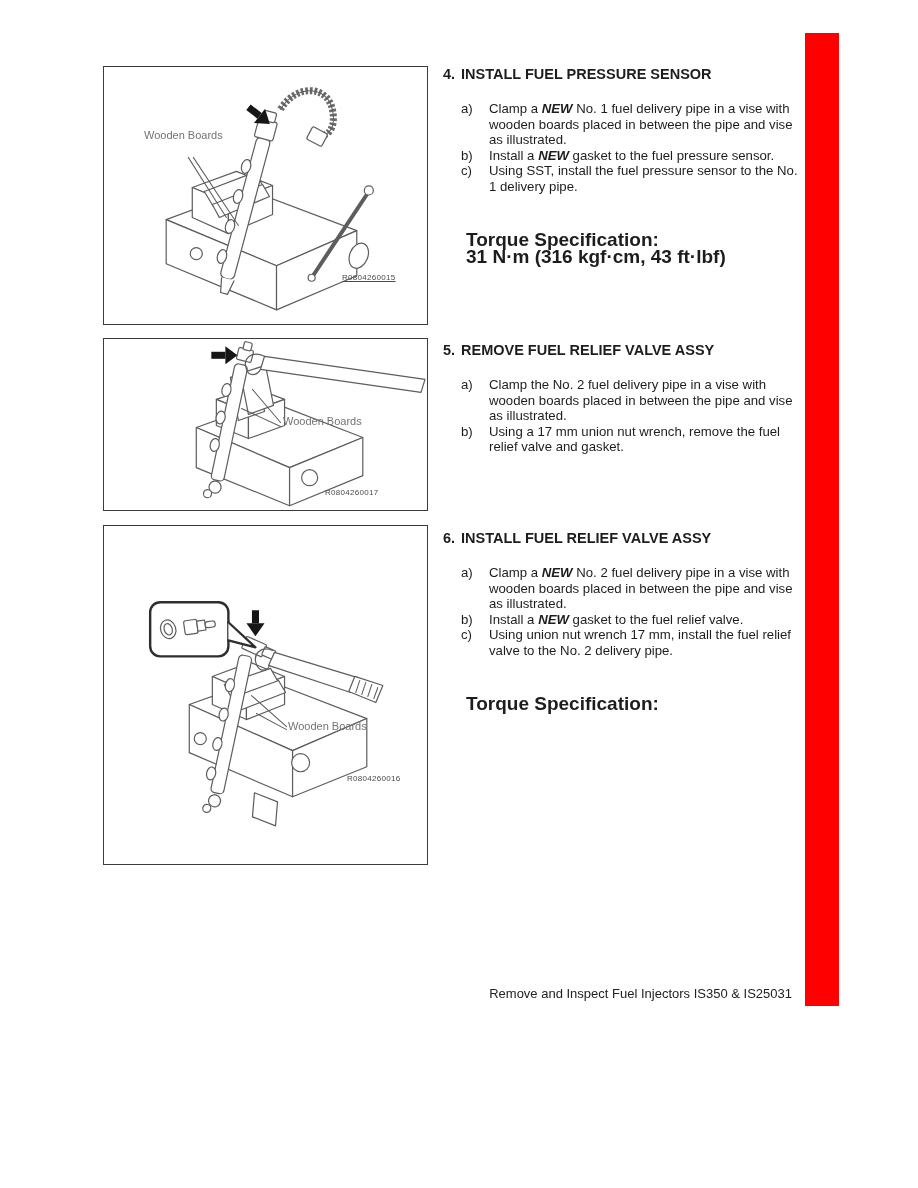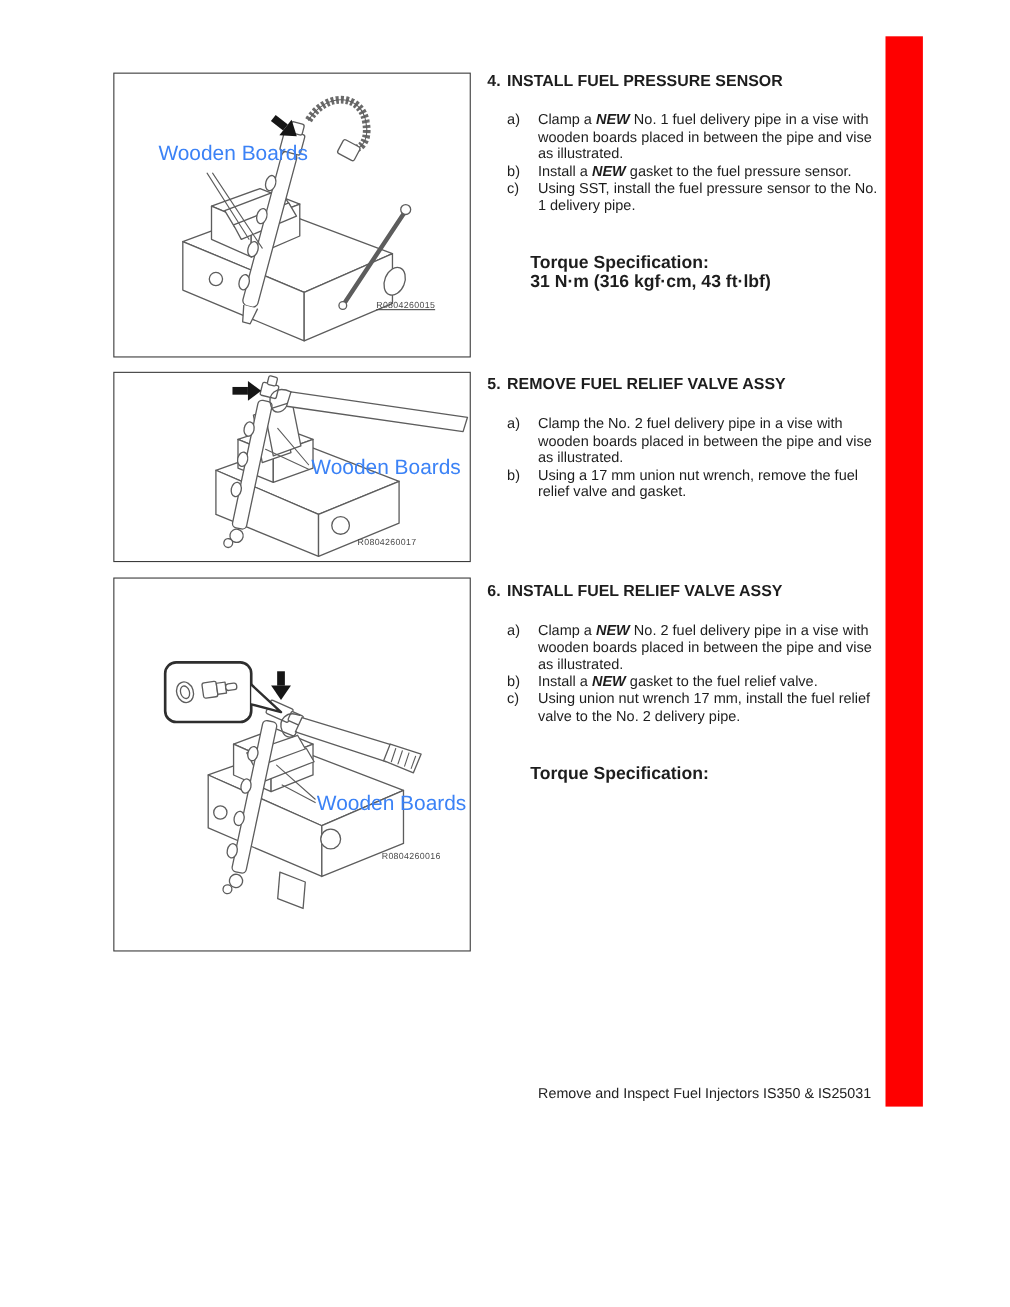--- a/index.html
+++ b/index.html
@@ -7,33 +7,33 @@
     width:918px;height:1188px;position:relative;background:#ffffff;
     font-family:"Liberation Sans",sans-serif;color:#1d1d1d;overflow:hidden;
   }
   .red-bar{position:absolute;left:805px;top:33px;width:34px;height:973px;background:var(--accent,#fe0000);}
   
   .fig{position:absolute;left:103px;width:325px;border:1.5px solid #3b3b3b;background:#fff;box-sizing:border-box;}
   #fig1{top:66px;height:259px;}
   #fig2{top:338px;height:173px;}
   #fig3{top:525px;height:340px;}
   .fig svg{position:absolute;left:0;top:0;width:100%;height:100%;}
-  .fig-label{position:absolute;font-size:19px;color:#3b82f6;white-space:nowrap;}
+  .fig-label{position:absolute;font-size:11px;color:#737373;white-space:nowrap;}
   .fig-code{position:absolute;font-size:8px;color:#4a4a4a;letter-spacing:.3px;white-space:nowrap;}
   
   .section{position:absolute;left:443px;width:358px;}
   #sec4{top:66px;} #sec5{top:342px;} #sec6{top:530px;}
   .sec-heading{display:flex;margin:0 0 19px 0;font-weight:bold;font-size:14.5px;line-height:16px;}
   .sec-num{width:18px;flex:none;}
   .steps{margin-left:18px;}
   .step{display:flex;font-size:13.2px;line-height:15.6px;}
   .step-letter{width:28px;flex:none;}
   .step-text{flex:1;}
   .step-text .em{font-weight:bold;font-style:italic;}
-  .torque{margin:36px 0 0 39px;font-weight:bold;font-size:16px;line-height:17.5px;}
+  .torque{margin:36px 0 0 23px;font-weight:bold;font-size:19px;line-height:17.5px;}
   
   .art{stroke:#5d5d5d;stroke-width:1.2;fill:none;stroke-linejoin:round;stroke-linecap:round;}
   .artw{stroke:#5d5d5d;stroke-width:1.2;fill:#ffffff;stroke-linejoin:round;}
   .solid{fill:#161616;stroke:none;}
   .callout{stroke:#2e2e2e;stroke-width:2.4;fill:#ffffff;stroke-linejoin:round;}
   
   .footer{position:absolute;left:110px;top:986px;width:682px;display:flex;justify-content:flex-end;font-size:13px;color:#222;}
 </style>
 </head>
 <body>

